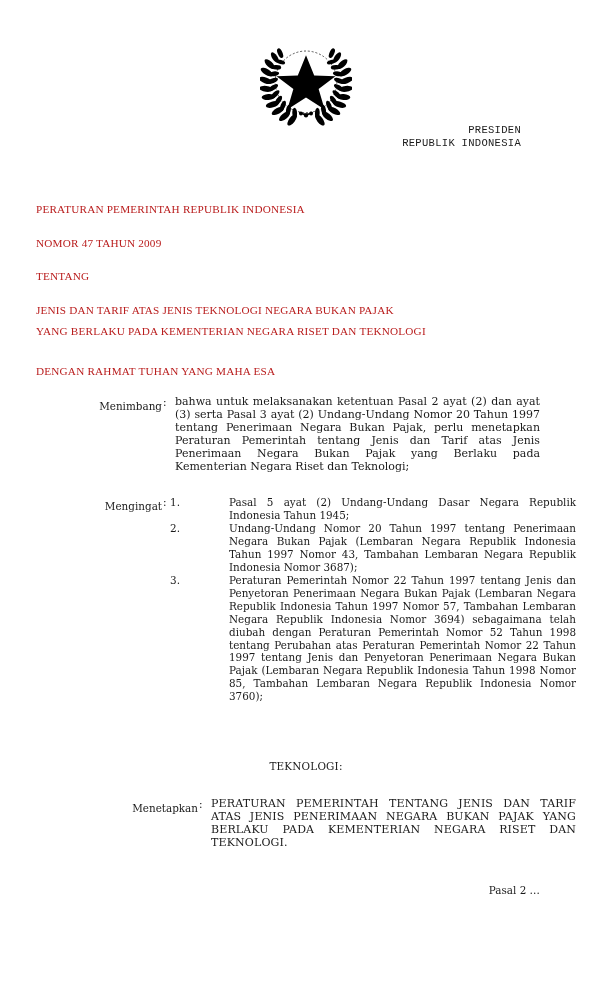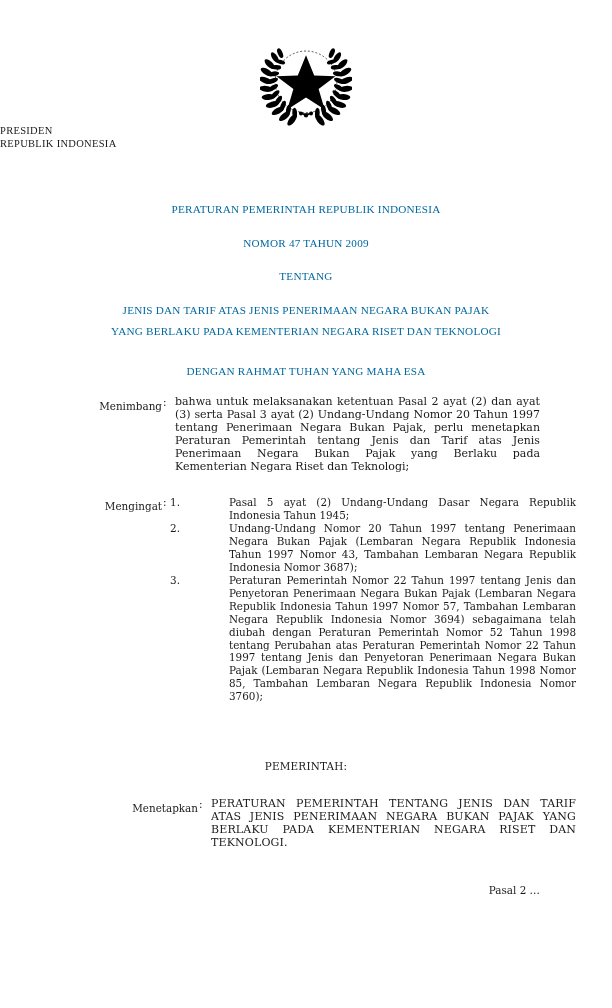--- a/index.html
+++ b/index.html
@@ -36,37 +36,37 @@
     width: 92px;
     height: 92px;
     line-height: 0;
   }
 
   .emblem-caption {
     position: absolute;
     left: 0;
     top: 124px;
     width: 521px;
-    text-align: left;
-    font-family: Liberation Serif, serif;
+    text-align: right;
+    font-family: Liberation Mono, monospace;
     font-size: 10.5px;
     line-height: 13px;
     letter-spacing: 0.3px;
     color: #1a1a1a;
   }
 
   
   .titleblock {
     position: absolute;
     left: 36px;
     top: 203px;
     width: 540px;
-    text-align: center;
+    text-align: left;
     font-family: "Liberation Serif", "DejaVu Serif", serif;
-    color: #0369a1;
+    color: #b91c1c;
   }
   .titleblock .t-line {
     font-size: 11.2px;
     line-height: 13.5px;
     letter-spacing: 0.2px;
   }
   .sp-26 { height: 26px; }
   .sp-20 { height: 20px; }
   .sp-18 { height: 18px; }
   .sp-13 { height: 13px; }
@@ -289,21 +289,21 @@
     <div>REPUBLIK INDONESIA</div>
   </div>
 
   <div class="titleblock">
     <div class="t-line">PERATURAN PEMERINTAH REPUBLIK INDONESIA</div>
     <div class="sp-20"></div>
     <div class="t-line">NOMOR 47 TAHUN 2009</div>
     <div class="sp-20"></div>
     <div class="t-line">TENTANG</div>
     <div class="sp-20"></div>
-    <div class="t-line">JENIS DAN TARIF ATAS JENIS PENERIMAAN NEGARA BUKAN PAJAK</div>
+    <div class="t-line">JENIS DAN TARIF ATAS JENIS TEKNOLOGI NEGARA BUKAN PAJAK</div>
     <div class="sp-13" style="height:8px"></div>
     <div class="t-line">YANG BERLAKU PADA KEMENTERIAN NEGARA RISET DAN TEKNOLOGI</div>
     <div class="sp-26"></div>
     <div class="t-line">DENGAN RAHMAT TUHAN YANG MAHA ESA</div>
     <div class="sp-18"></div>
   </div>
 
   <div class="clause" style="top:396px;">
     <div class="row">
       <div class="label">Menimbang</div>
@@ -325,21 +325,21 @@
         <div class="num">2.</div>
         <div class="num-text">Undang-Undang Nomor 20 Tahun 1997 tentang Penerimaan Negara Bukan Pajak (Lembaran Negara Republik Indonesia Tahun 1997 Nomor 43, Tambahan Lembaran Negara Republik Indonesia Nomor 3687);</div>
       </div>
       <div class="num-item" style="height:168px;">
         <div class="num">3.</div>
         <div class="num-text">Peraturan Pemerintah Nomor 22 Tahun 1997 tentang Jenis dan Penyetoran Penerimaan Negara Bukan Pajak (Lembaran Negara Republik Indonesia Tahun 1997 Nomor 57, Tambahan Lembaran Negara Republik Indonesia Nomor 3694) sebagaimana telah diubah dengan Peraturan Pemerintah Nomor 52 Tahun 1998 tentang Perubahan atas Peraturan Pemerintah Nomor 22 Tahun 1997 tentang Jenis dan Penyetoran Penerimaan Negara Bukan Pajak (Lembaran Negara Republik Indonesia Tahun 1998 Nomor 85, Tambahan Lembaran Negara Republik Indonesia Nomor 3760);</div>
       </div>
     </div>
   </div>
 
-  <div class="center-word" style="top:760px;">PEMERINTAH:</div>
+  <div class="center-word" style="top:760px;">TEKNOLOGI:</div>
 
   <div class="clause" style="top:798px;margin-left:36px;">
     <div class="row">
       <div class="label">Menetapkan</div>
       <div class="colon">:</div>
       <div class="body caps">PERATURAN PEMERINTAH TENTANG JENIS DAN TARIF ATAS JENIS PENERIMAAN NEGARA BUKAN PAJAK YANG BERLAKU PADA KEMENTERIAN NEGARA RISET DAN TEKNOLOGI.</div>
     </div>
   </div>
 
   <div class="footer-note" style="top:884px;">Pasal 2 …</div>

